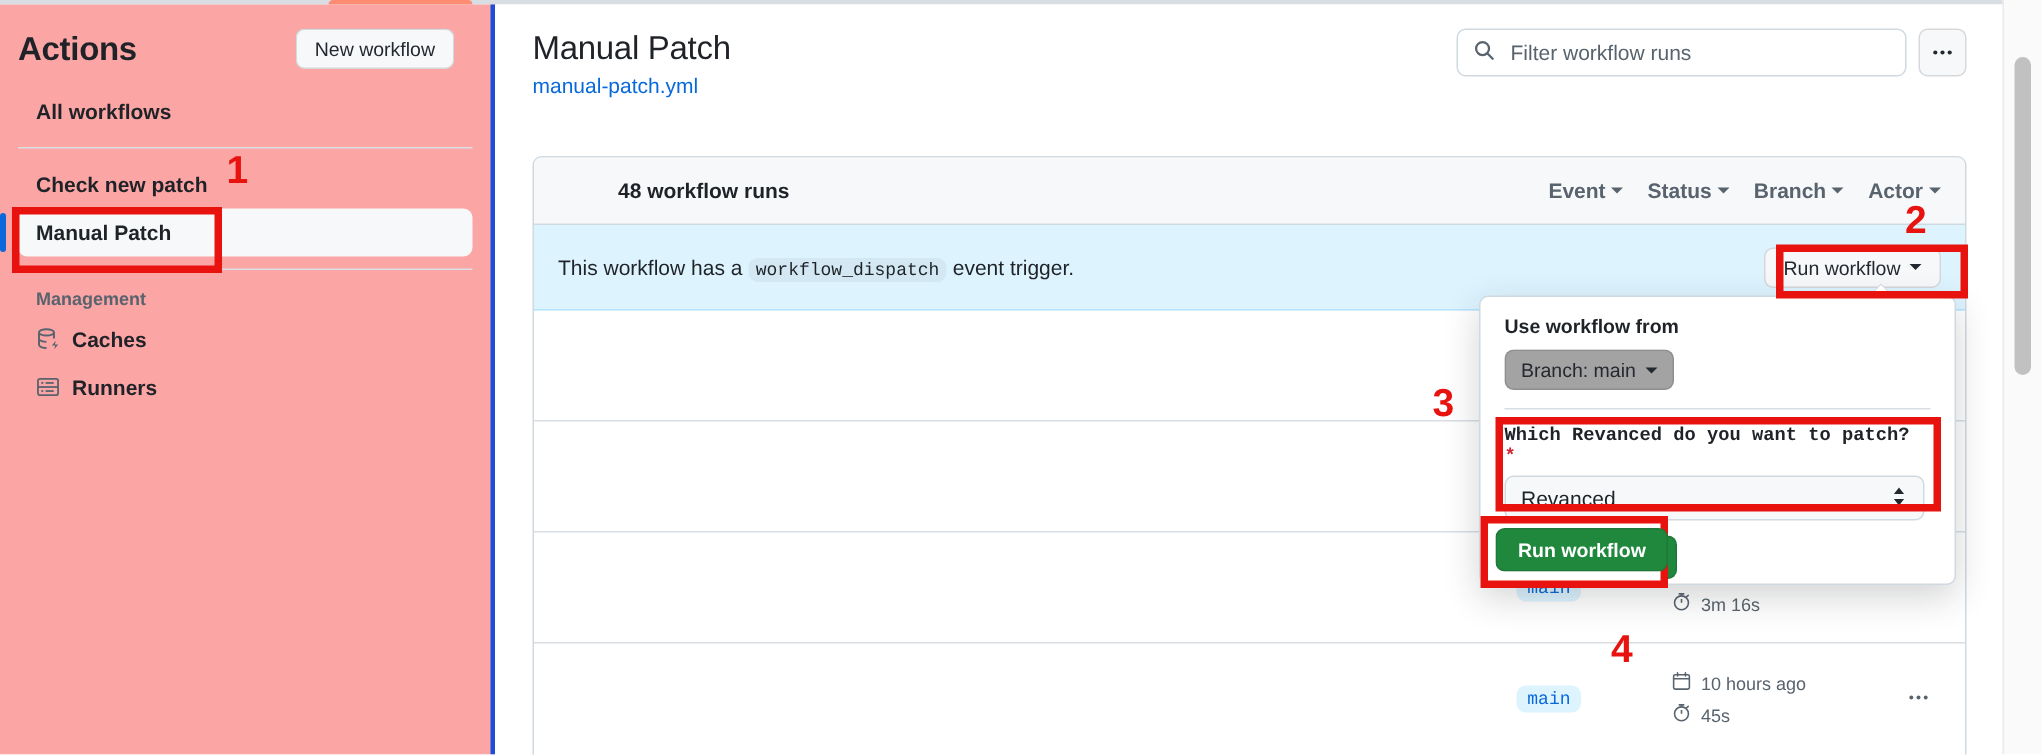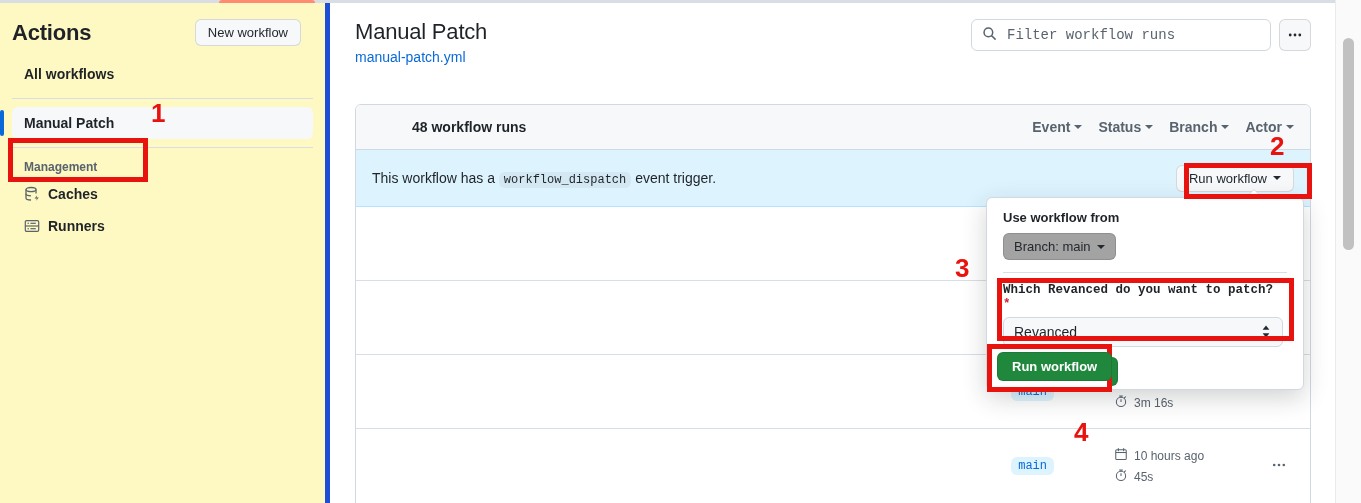--- a/index.html
+++ b/index.html
@@ -21,21 +21,21 @@
     background: #d8dee4;
   }
   .top-tab-indicator {
     position: absolute; top: 0; left: 219px; width: 96px; height: 3px;
     background: #fd8c73; border-radius: 6px 6px 0 0;
   }
 
   
   .sidebar {
     position: absolute; top: 3px; left: 0; width: 330px; height: 500px;
-    background: #fef9c3; border-right: 5px solid #1d4ed8;
+    background: #fca5a5; border-right: 3px solid #1d4ed8;
     padding: 0;
   }
   .sidebar-header {
     display: flex; align-items: center; justify-content: space-between;
     padding: 16px 24px 12px 12px;
   }
   .sidebar-title {
     font-size: 22px; font-weight: 700; color: #1f2328; letter-spacing: -0.2px;
   }
   .new-workflow-btn {
@@ -84,21 +84,21 @@
     display: flex; align-items: center; gap: 8px;
   }
   .filter-box {
     display: flex; align-items: center; gap: 8px;
     width: 300px; height: 32px;
     background: #ffffff; border: 1px solid #d1d9e0; border-radius: 6px;
     padding: 0 10px;
   }
   .filter-box input {
     border: 0; outline: 0; width: 100%; font-size: 14px;
-    font-family: Liberation Mono, monospace; color: #1f2328; background: transparent;
+    font-family: Liberation Sans, sans-serif; color: #1f2328; background: transparent;
   }
   .filter-box input::placeholder { color: #59636e; }
   .kebab-btn {
     width: 32px; height: 32px; border: 1px solid rgba(31,35,40,0.15);
     border-radius: 6px; background: #f6f8fa;
     display: flex; align-items: center; justify-content: center; cursor: pointer;
     color: #24292f;
   }
 
   
@@ -245,20 +245,23 @@
 
     <div class="side-list">
       <div class="side-item">
         <span>All workflows</span>
       </div>
     </div>
 
     <div class="side-divider"></div>
 
     <div class="side-list">
+      <div class="side-item">
+        <span>Check new patch</span>
+      </div>
       <div class="side-item selected">
         <span>Manual Patch</span>
       </div>
     </div>
 
     <div class="side-divider"></div>
 
     <div class="side-group-label">Management</div>
 
     <div class="side-list">

